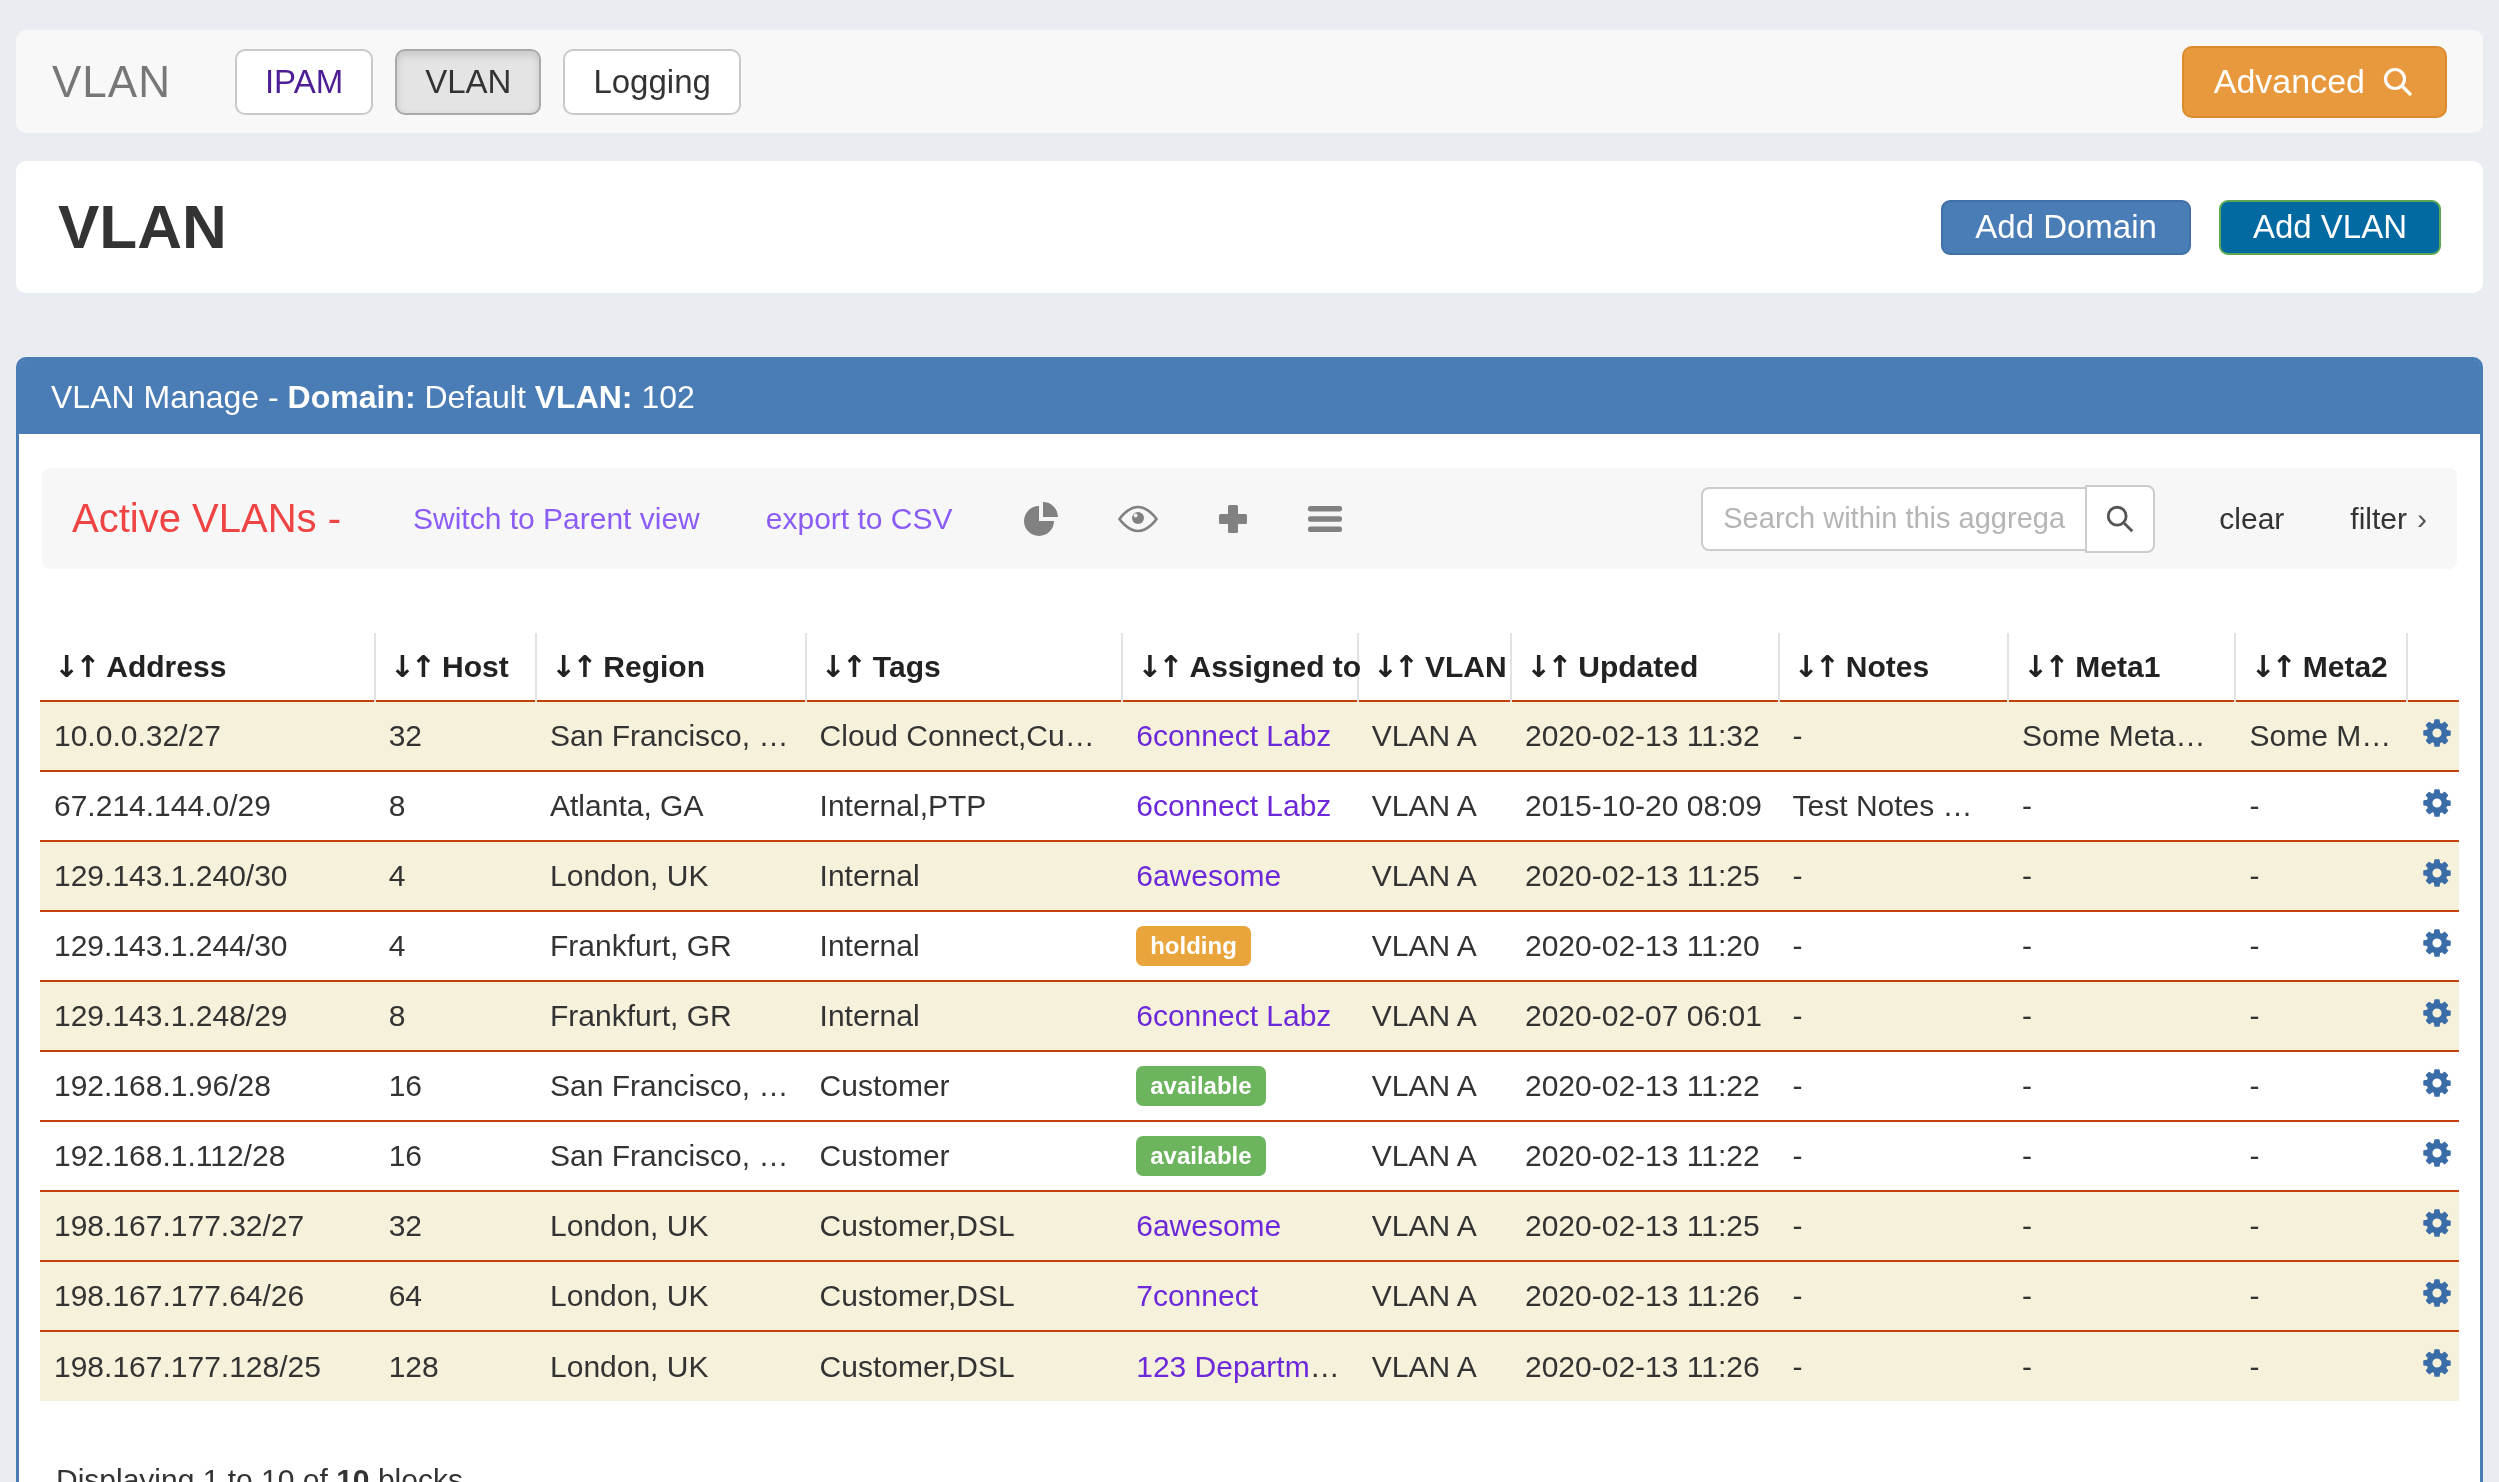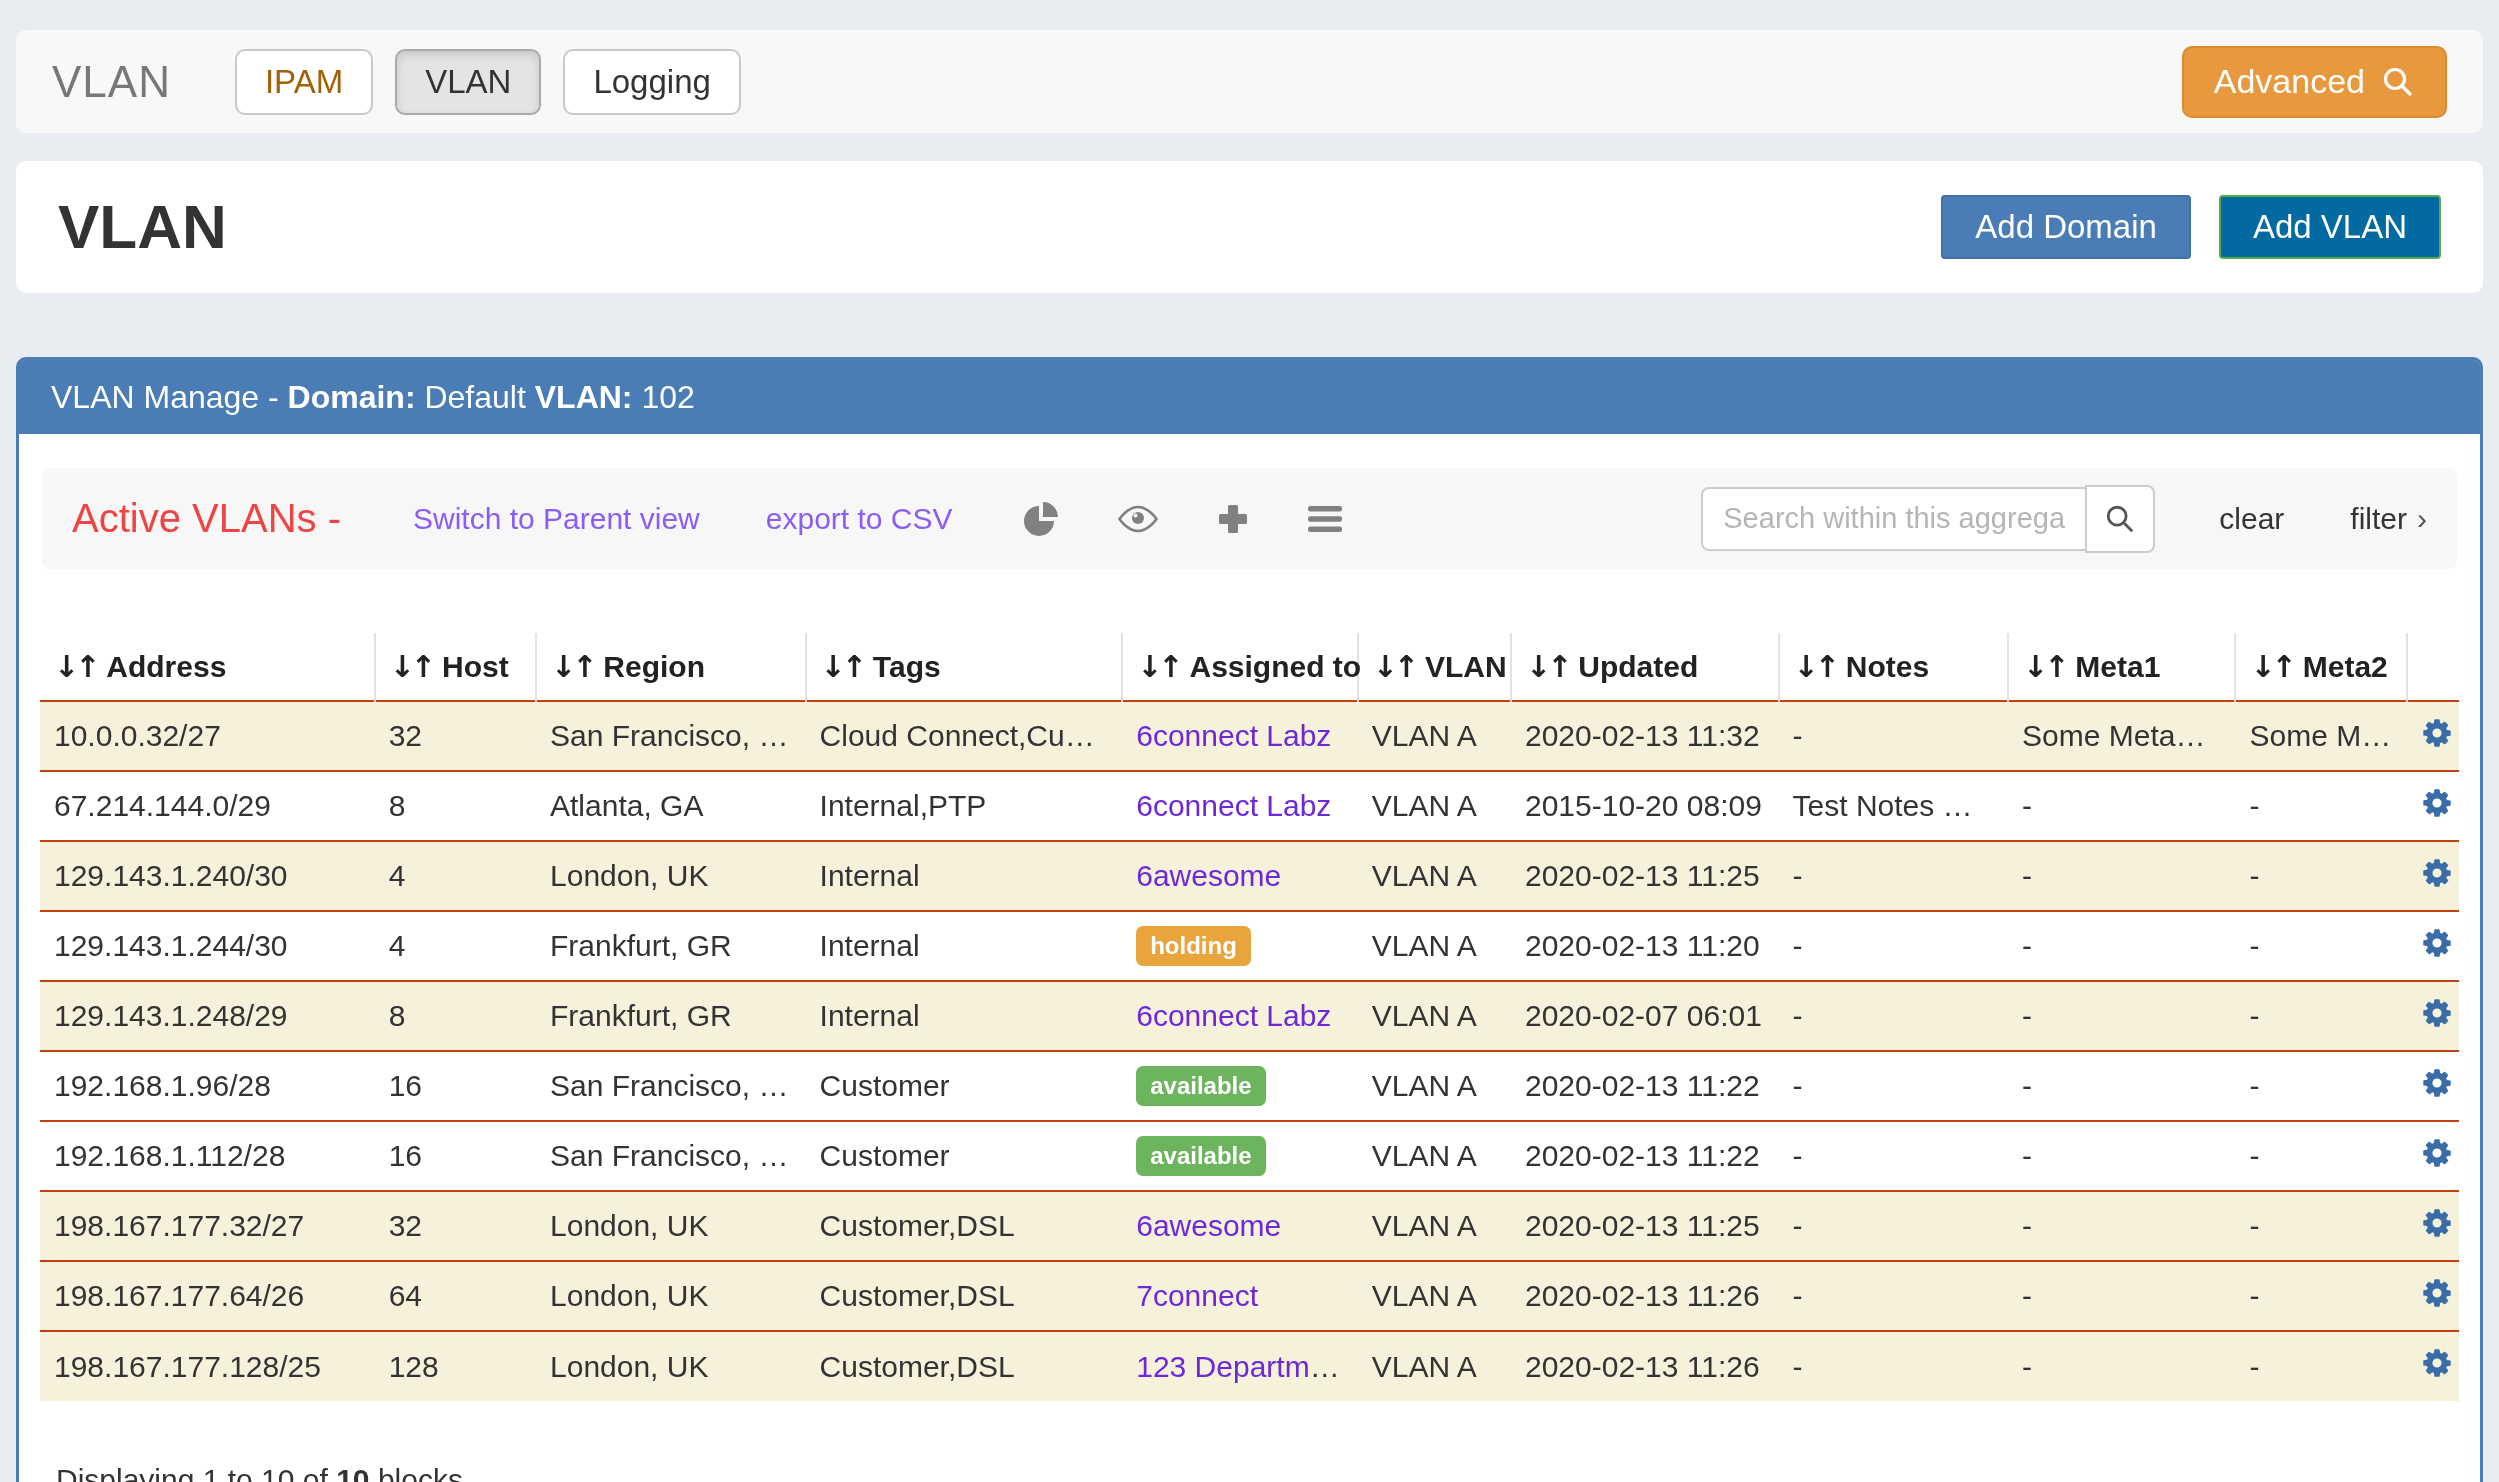--- a/index.html
+++ b/index.html
@@ -15,39 +15,39 @@
     margin: 30px 16px 0; padding: 0 36px;
     height: 103px; background: #f8f8f8; border-radius: 10px;
   }
   .brand { font-size: 44px; color: #777; letter-spacing: 1px; }
   .navtabs { display: flex; gap: 22px; margin-left: 64px; }
   .tab {
     font-size: 33px; padding: 0 28px; height: 66px; line-height: 62px;
     background: #fff; border: 2px solid #c9c9c9; border-radius: 10px;
     color: #333; cursor: pointer;
   }
-  .tab.ipam { color: #a16207; text-align: center; }
+  .tab.ipam { color: #4c1d95; text-align: center; }
   .tab.active { background: #e4e4e4; border-color: #a9a9a9; box-shadow: inset 0 4px 8px rgba(0,0,0,.13); }
   .btn-advanced {
     margin-left: auto; height: 72px; padding: 0 30px;
     background: #e9993d; border: 2px solid #d98b2e; border-radius: 10px;
     color: #fff; font-size: 34px; display: flex; align-items: center; gap: 16px; cursor: pointer;
   }
   .btn-advanced svg { width: 34px; height: 34px; stroke: #fff; fill: none; stroke-width: 3.2; }
   
   .header-panel {
     display: flex; align-items: center;
     margin: 28px 16px 0; padding: 30px 42px;
     background: #fff; border-radius: 10px;
   }
   .page-title { font-size: 62px; font-weight: bold; color: #333; line-height: 72px; }
   .hp-buttons { margin-left: auto; display: flex; gap: 28px; }
   .btn-lg {
-    color: #fff; font-size: 33px; height: 64px; padding: 0 32px;
-    border-radius: 4px; display: flex; align-items: center; cursor: pointer; border: 2px solid transparent;
+    color: #fff; font-size: 33px; height: 55px; padding: 0 32px;
+    border-radius: 9px; display: flex; align-items: center; cursor: pointer; border: 2px solid transparent;
   }
   .btn-blue { background: #4a7db6; border-color: #4170a8; }
   .btn-green { background: #0369a1; border-color: #5ca852; }
   
   .main-panel {
     margin: 64px 16px 0;
     background: #fff; border: 3px solid #4a7cb5; border-radius: 10px;
     min-height: 1294px;
   }
   .panel-heading {

